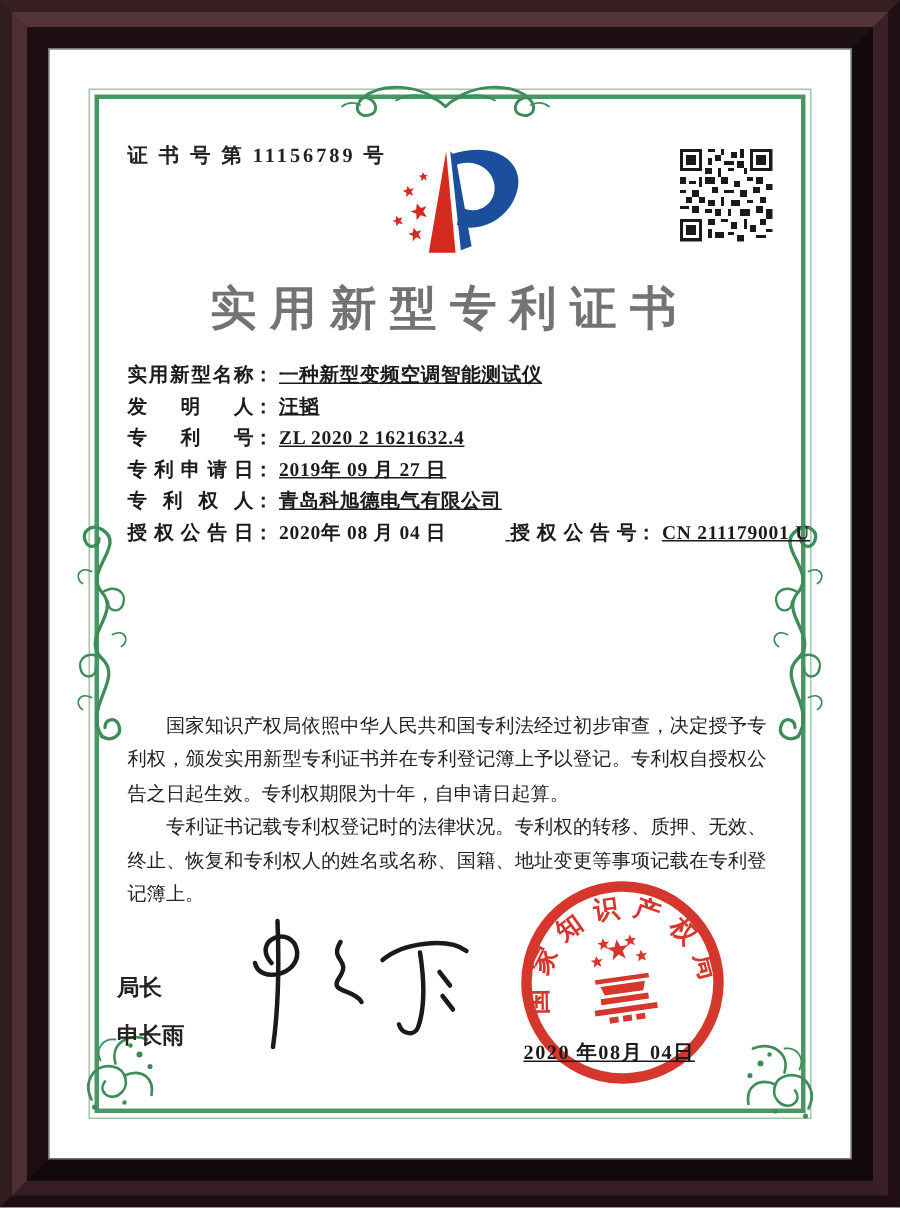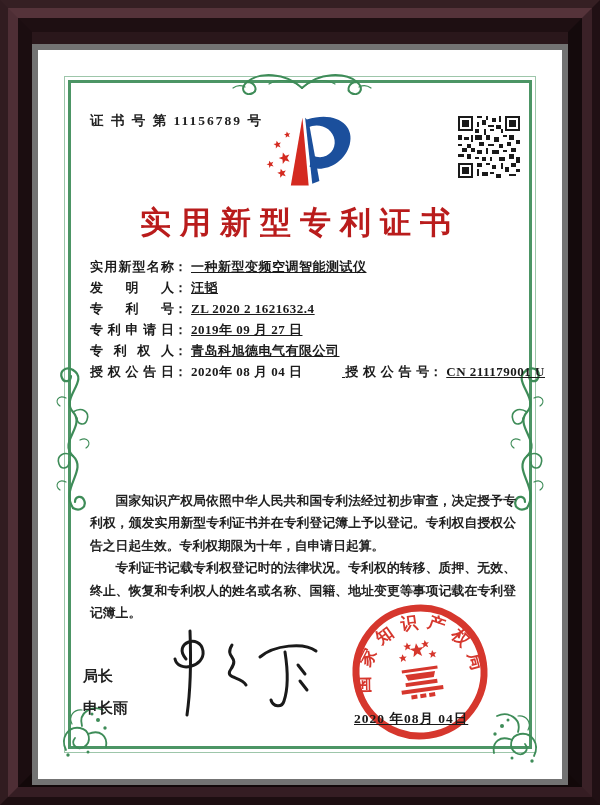--- a/index.html
+++ b/index.html
@@ -9,40 +9,40 @@
     background:#efefef;
   }
   
   .frame1{box-sizing:border-box;width:600px;height:805px;
     border:8px solid;border-color:#351f23 #201014 #1d0e11 #311c20;background:#2a171b;}
   .frame2{box-sizing:border-box;width:100%;height:100%;
     border:10px solid;border-color:#55333a #3a2127 #351d23 #4e2e35;}
   .frame3{box-sizing:border-box;width:100%;height:100%;
     border:14px solid;border-color:#1e0f12 #140a0c #120809 #1b0d10;}
   .frame4{box-sizing:border-box;width:100%;height:100%;
-    border:6px solid #737373;margin-top:12px;}
+    border:1px solid #737373;}
   
   .paper{position:relative;width:100%;height:100%;background:#ffffff;overflow:hidden;color:#1c1c1c;}
   .green-border{position:absolute;inset:30px;border:3px solid #4c9565;outline:1px solid #9dc6aa;outline-offset:3px;pointer-events:none;}
   
   .cert-no{position:absolute;left:52px;top:62px;font-size:13.5px;font-weight:600;letter-spacing:2px;color:#222;}
   .logo{position:absolute;left:210px;top:58px;width:116px;height:90px;}
   .qr{position:absolute;left:420px;top:66px;width:62px;height:62px;}
   .title{position:absolute;left:0;right:0;top:152px;text-align:center;
-    font-size:31px;font-weight:600;letter-spacing:9px;color:#b91c1c;}
+    font-size:31px;font-weight:600;letter-spacing:9px;color:#737373;}
   
   .fields{position:absolute;left:52px;top:208px;right:40px;display:flex;flex-direction:column;gap:3px;text-decoration:underline;}
   .row{font-size:13px;font-weight:600;color:#1b1b1b;white-space:nowrap;}
   .lbl{display:inline-block;width:84px;text-align:justify;text-align-last:justify;vertical-align:top;}
   .colon{display:inline-block;margin-right:4px;}
   .val{letter-spacing:.5px;}
   .grant-left{display:inline-block;min-width:252px;}
   
   .body-text{position:absolute;left:52px;top:440px;width:426px;
-    font-size:12.8px;line-height:1.75;color:#222;text-align:justify;font-weight:bold;}
+    font-size:12.8px;line-height:1.75;color:#222;text-align:justify;}
   .body-text p{margin:0;text-indent:2em;}
   
   .signoff{position:absolute;left:45px;top:610px;font-family:"Liberation Sans","DejaVu Sans",sans-serif;
     font-size:15px;font-weight:600;color:#222;line-height:2.1;}
   .signature{position:absolute;left:118px;top:575px;width:175px;height:100px;}
   
   .seal{position:absolute;left:312px;top:552px;width:140px;height:140px;transform:rotate(-8deg);opacity:.93;}
   .seal-date{position:absolute;left:316px;top:660px;width:150px;font-size:13.5px;font-weight:700;
     letter-spacing:1px;color:#1a1a1a;white-space:nowrap;text-decoration:underline;}
   

